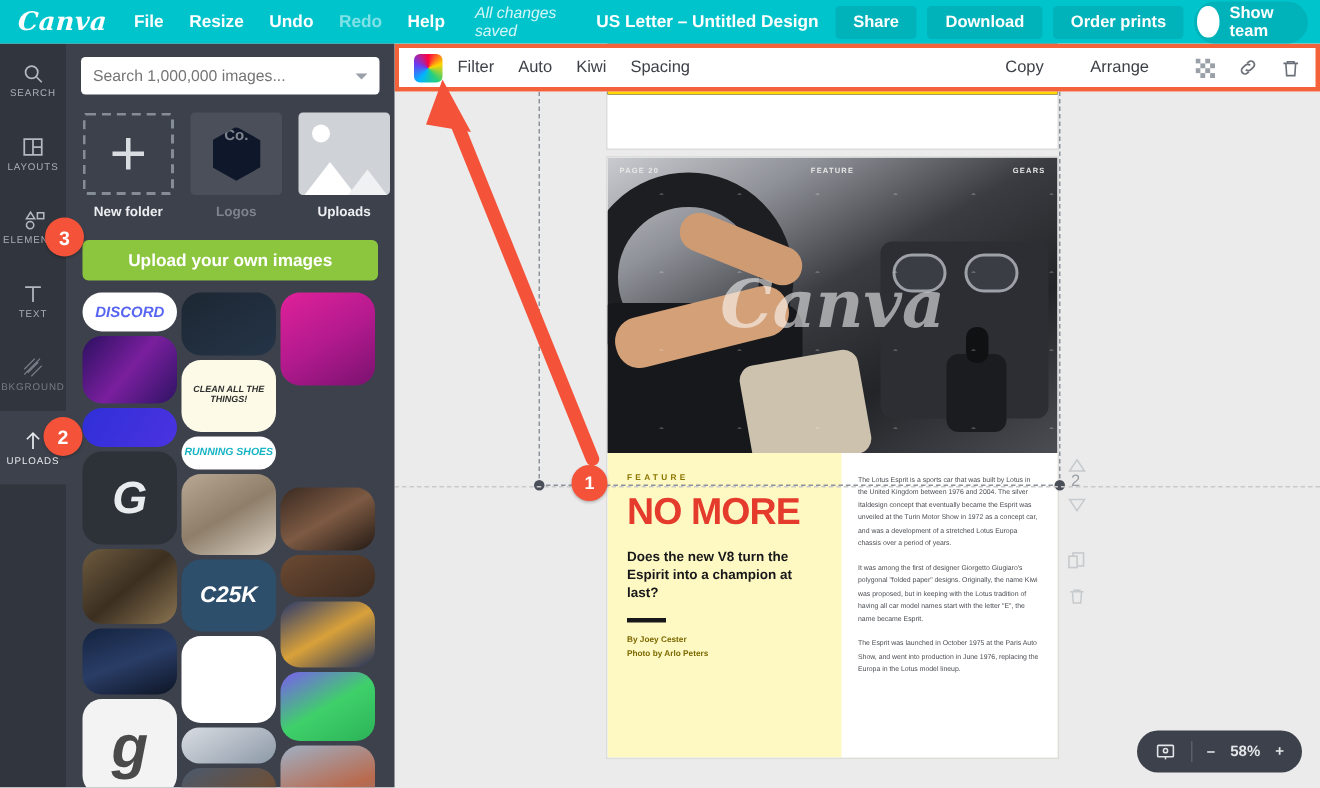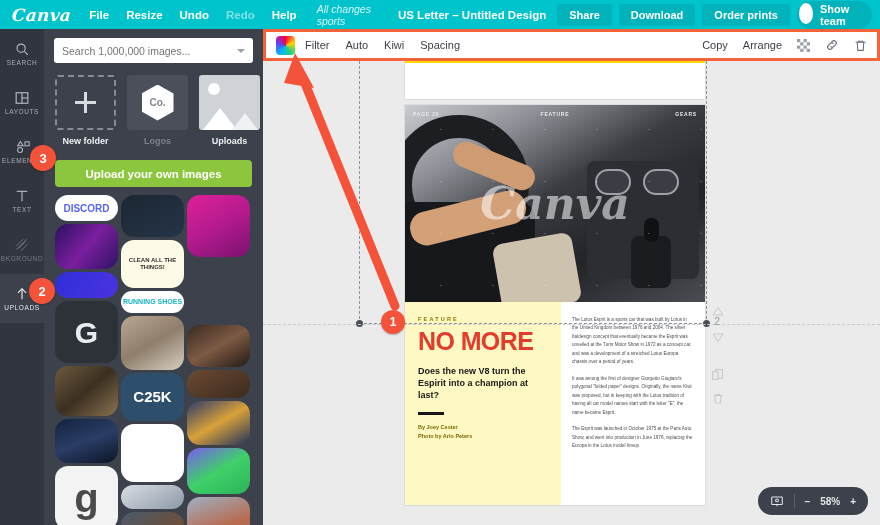--- a/index.html
+++ b/index.html
@@ -31,21 +31,21 @@
     color: #d4f6f7; font-size: 10.5px; font-style: italic; margin-left: 3px;
   }
   .top-right { margin-left: auto; display: flex; align-items: center; gap: 7px; }
   .doc-title { color:#fff; font-size: 11.5px; font-weight: bold; white-space: nowrap; margin-right: 4px;}
   .pill {
     background: #00b3ba; color: #fff; font-size: 11px; font-weight: bold;
     border-radius: 3px; padding: 5px 12px; white-space: nowrap;
   }
   .team-pill {
     background: #00b3ba; border-radius: 14px; padding: 2px 13px 2px 2px;
-    display: flex; gap: 7px;
+    display: flex; align-items: center; gap: 7px;
   }
   .avatar { width: 21px; height: 21px; border-radius: 50%; background: #fff; }
   .team-pill span { color:#fff; font-size: 11px; font-weight: bold; }
 
   
   .rail {
     position: absolute; top: 29px; left: 0; width: 44px; height: 496px;
     background: #31353d; z-index: 30;
   }
   .rail-item {
@@ -83,41 +83,41 @@
     width: 61px; height: 55px; border-radius: 3px; display:flex;
     align-items:center; justify-content:center; position: relative;
   }
   .tile-new { border: 2px dashed #868c96; }
   .plus { position:relative; width:21px;height:21px; }
   .plus:before,.plus:after{content:"";position:absolute;background:#d8dbe0;}
   .plus:before{left:9px;top:0;width:3px;height:21px;}
   .plus:after{top:9px;left:0;height:3px;width:21px;}
   .tile-logos { background:#4a4f59; }
   .hexa {
-    width: 32px; height: 36px; background: #ffffff;
+    width: 32px; height: 36px; background: #0f172a;
     clip-path: polygon(50% 0,100% 25%,100% 75%,50% 100%,0 75%,0 25%);
-    display:flex;align-items:center;justify-content:center;
+    display:flex;align-items:flex-start;justify-content:center;
   }
   .hexa span { font-size: 10px; color: #81868f; font-weight: bold; }
   .tile-uploads { background: #cfd3d8; overflow:hidden; }
   .stack-shadow{ position:absolute; right:-4px; top:4px; width:57px;height:51px;background:#565b66;border-radius:3px;z-index:-1;}
   .img-icon { position:relative; width:100%;height:100%; }
   .img-icon .sun{position:absolute;left:9px;top:8px;width:12px;height:12px;border-radius:50%;background:#fff;}
   .img-icon .m1{position:absolute;bottom:0;left:4px;width:0;height:0;border-left:17px solid transparent;border-right:17px solid transparent;border-bottom:22px solid #fff;}
   .img-icon .m2{position:absolute;bottom:0;right:2px;width:0;height:0;border-left:13px solid transparent;border-right:13px solid transparent;border-bottom:17px solid #f0f1f3;}
   .folder-cap { text-align:center; font-size: 9px; color:#eceef1; font-weight:bold; margin-top:6px; }
   .folder-cap.muted{ color:#7d828c; }
   .upload-btn {
     margin: 14px 11px 0 11px; height: 27px; background: #8cc63e; border-radius: 4px;
     display:flex;align-items:center;justify-content:center;
     color:#fff;font-size:11.5px;font-weight:bold;
   }
   .grid { display:flex; gap:3px; padding: 8px 11px 0 11px; }
   .col { display:flex; flex-direction:column; gap:3px; width: 63px; }
-  .thumb { width:63px; border-radius:13px; overflow:hidden; position:relative; }
+  .thumb { width:63px; border-radius:13px; overflow:hidden; position:relative;font-style:italic; }
   .tcenter{position:absolute;inset:0;display:flex;align-items:center;justify-content:center;font-weight:bold;text-align:center;line-height:1.1;}
 
   
   .canvas-area {
     position: absolute; top: 29px; left: 263px; right: 0; bottom: 0;
     background: #ebebeb; overflow: hidden;
   }
   .toolbar {
     position: absolute; top: 0; left: 0; right: 0; height: 29px;
     background: #fff; border: 3px solid #f4623a; display:flex; align-items:center;
@@ -195,21 +195,21 @@
 
 <div id="app">
 
   <div class="topbar">
     <div class="brand">Canva</div>
     <div class="menu-item">File</div>
     <div class="menu-item">Resize</div>
     <div class="menu-item">Undo</div>
     <div class="menu-item dim">Redo</div>
     <div class="menu-item">Help</div>
-    <div class="saved-note">All changes sports</div>
+    <div class="saved-note">All changes saved</div>
     <div class="top-right">
       <div class="doc-title">US Letter – Untitled Design</div>
       <div class="pill">Share</div>
       <div class="pill">Download</div>
       <div class="pill">Order prints</div>
       <div class="team-pill">
         <div class="avatar"></div>
         <span>Show team</span>
       </div>
     </div>
@@ -356,21 +356,21 @@
   <div class="canvas-area">
 
     <div class="toolbar">
       <div class="swatch"></div>
       <div class="tb-item">Filter</div>
       <div class="tb-item">Auto</div>
       <div class="tb-item">Kiwi</div>
       <div class="tb-item">Spacing</div>
       <div class="tb-right">
         <div class="tb-item" style="margin:0">Copy</div>
-        <div class="tb-item" style="margin:0">Arrange</div>
+        <div class="tb-item" style="margin:16px">Arrange</div>
         <div class="tb-ic">
           <svg width="13" height="13" viewBox="0 0 12 12">
               <g fill="#9aa0a8">
                 <rect x="0" y="0" width="3" height="3"></rect>
                 <rect x="6" y="0" width="3" height="3"></rect>
                 <rect x="3" y="3" width="3" height="3"></rect>
                 <rect x="9" y="3" width="3" height="3"></rect>
                 <rect x="0" y="6" width="3" height="3"></rect>
                 <rect x="6" y="6" width="3" height="3"></rect>
                 <rect x="3" y="9" width="3" height="3"></rect>

